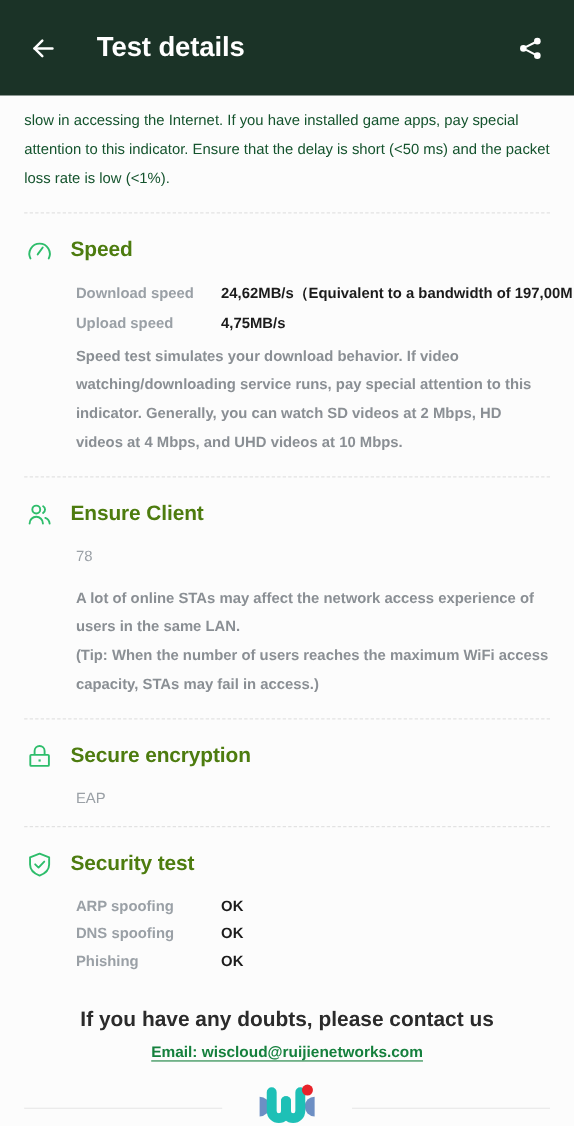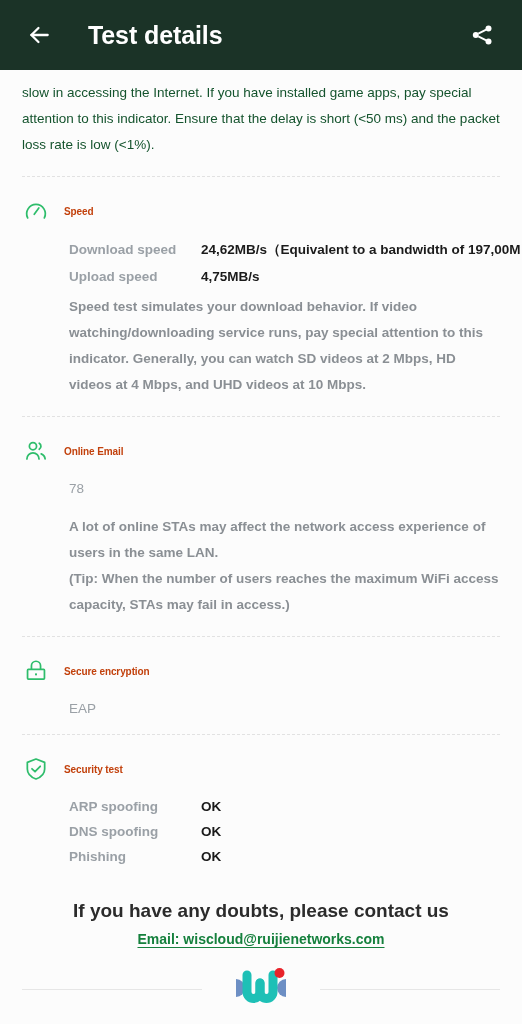--- a/index.html
+++ b/index.html
@@ -16,21 +16,21 @@
     position: relative;
     width: 522px;
     height: 1024px;
     overflow: hidden;
     background: #fcfcfc;
   }
 
   
   .appbar {
     position: relative;
-    height: 70px;
+    height: 87px;
     background: #1b3327;
     display: flex;
     align-items: center;
     padding: 0 22px;
   }
   .appbar-back {
     width: 34px;
     height: 34px;
     display: flex;
     align-items: center;
@@ -94,23 +94,23 @@
   }
   .sec-icon {
     width: 28px;
     height: 28px;
     display: flex;
     align-items: center;
     justify-content: center;
     flex: 0 0 28px;
   }
   .sec-title {
-    font-size: 10px;
-    font-weight: bold;
-    color: #c2410c;
+    font-size: 19px;
+    font-weight: bold;
+    color: #4d7c0f;
     letter-spacing: -0.1px;
   }
 
   .sec-body { padding-left: 47px; }
 
   .kv {
     display: flex;
     align-items: baseline;
     margin-bottom: 10px;
   }
@@ -269,21 +269,21 @@
     <div class="section">
       <div class="sec-head">
         <span class="sec-icon">
           <svg width="26" height="26" viewBox="0 0 24 24" fill="none" stroke="#2ebd6b" stroke-width="1.6" stroke-linecap="round">
             <circle cx="9.2" cy="7.6" r="3.3"></circle>
             <path d="M3.6 19.3 a5.6 5.6 0 0 1 11.2 0"></path>
             <path d="M15.0 4.8 a3.3 3.3 0 0 1 0 5.6"></path>
             <path d="M16.8 14.6 a5.6 5.6 0 0 1 3.6 4.7"></path>
           </svg>
         </span>
-        <span class="sec-title">Online Email</span>
+        <span class="sec-title">Ensure Client</span>
       </div>
       <div class="sec-body">
         <div class="plain-val">78</div>
         <div class="sec-note tight">
           <span class="note-line">A lot of online STAs may affect the network access experience of users in the same LAN.</span>
           <span class="note-line">(Tip: When the number of users reaches the maximum WiFi access capacity, STAs may fail in access.)</span>
         </div>
       </div>
     </div>
 

